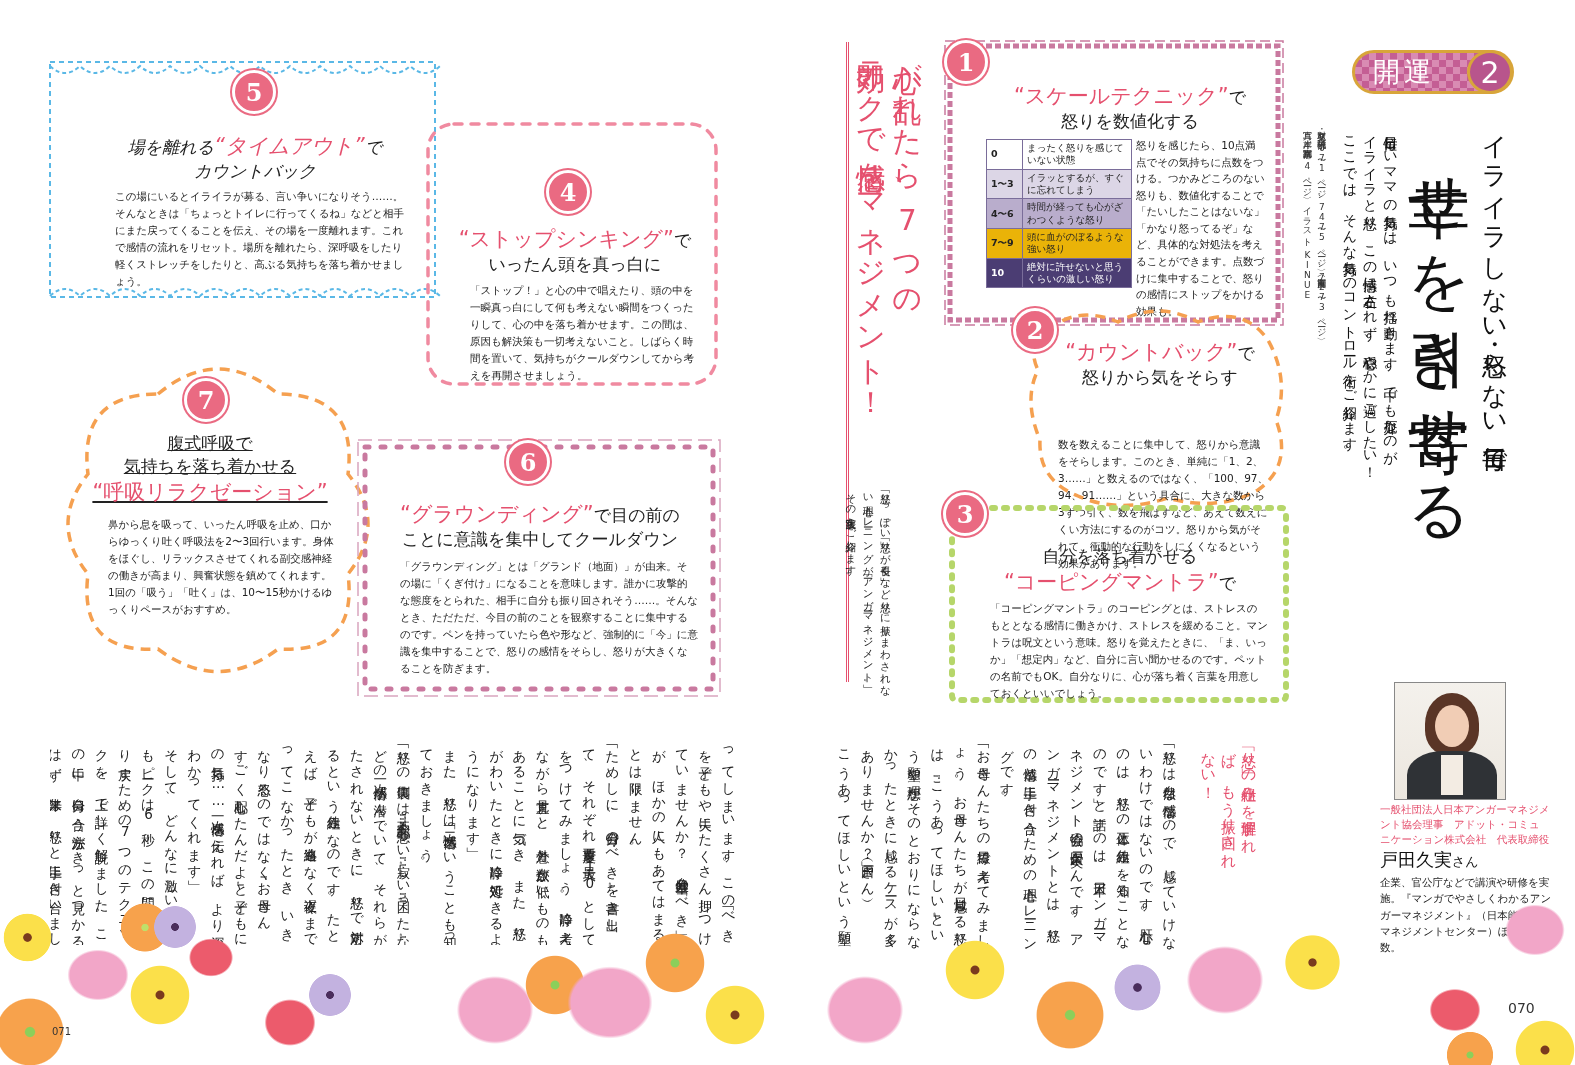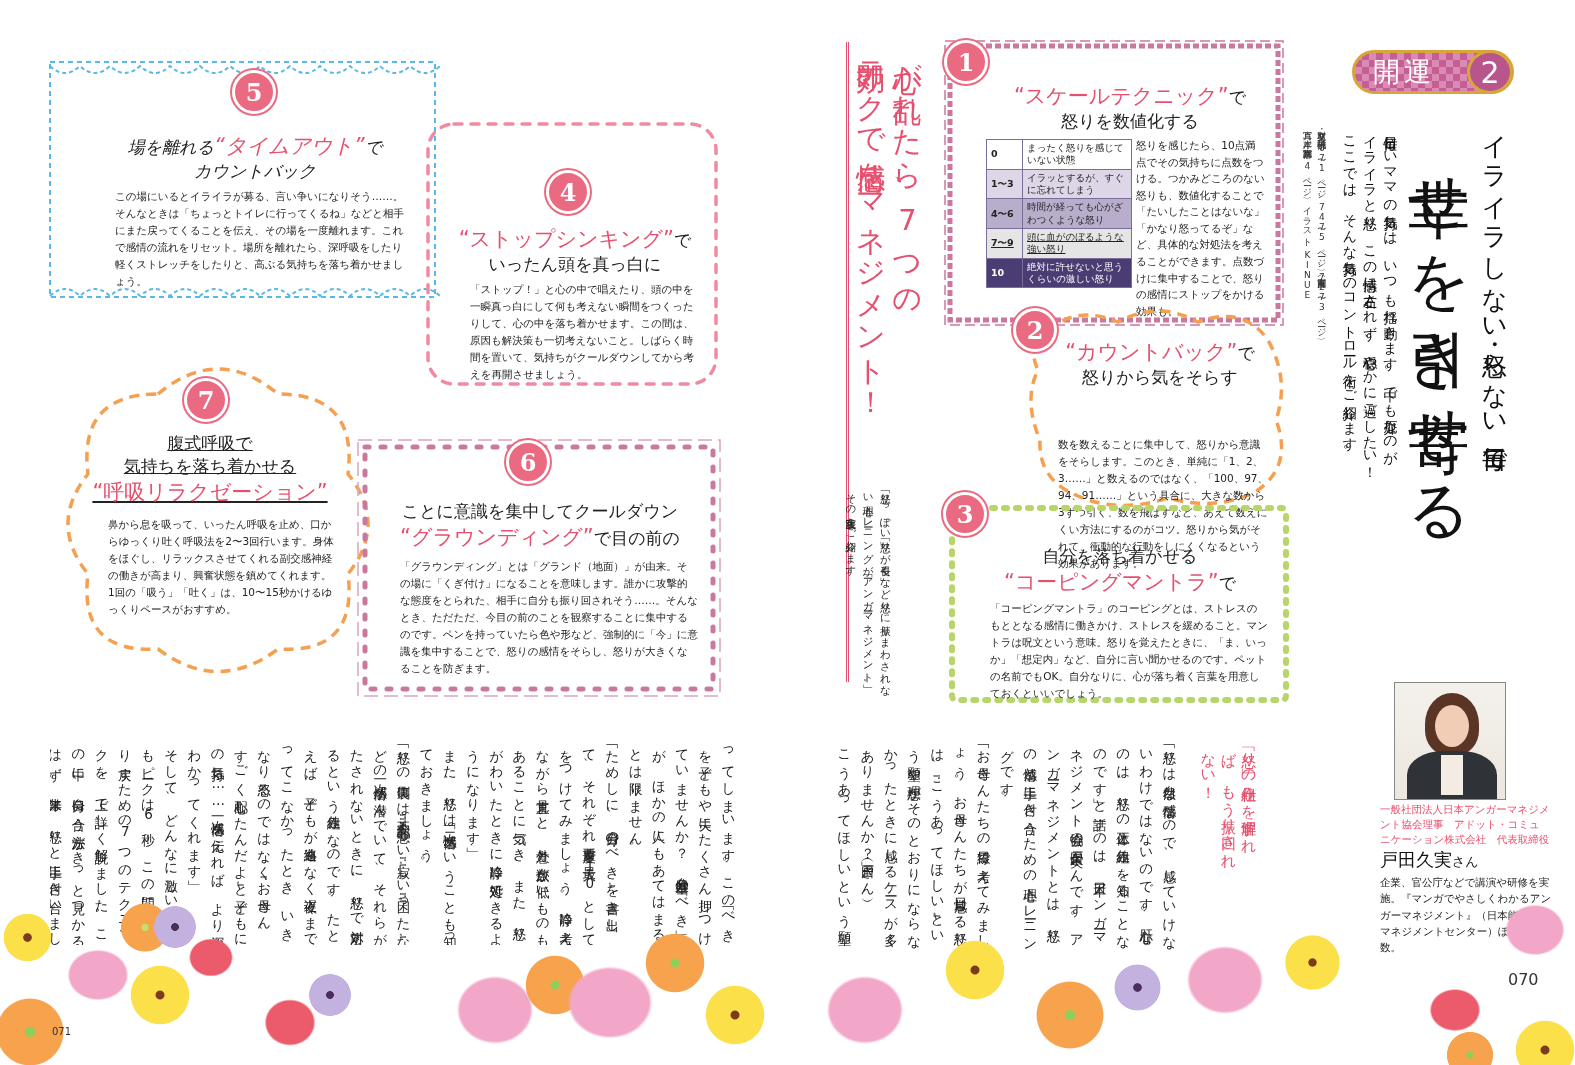--- a/index.html
+++ b/index.html
@@ -81,21 +81,21 @@
         <td>まったく怒りを感じていない状態</td>
       </tr>
   <tr style="background:#dcd6e6;">
         <td class="lvl">1〜3</td>
         <td>イラッとするが、すぐに忘れてしまう</td>
       </tr>
   <tr style="background:#b9adcc;">
         <td class="lvl">4〜6</td>
         <td>時間が経っても心がざわつくような怒り</td>
       </tr>
-  <tr style="background:#e5e5e5;text-decoration:underline;">
+  <tr style="background:#eab308;">
         <td class="lvl">7〜9</td>
         <td>頭に血がのぼるような強い怒り</td>
       </tr>
   <tr style="background:#4b3d73; color:#fff;">
         <td class="lvl">10</td>
         <td>絶対に許せないと思うくらいの激しい怒り</td>
       </tr>
 </tbody>
   </table>
 <div class="abs sec-body" style="left:1136px; top:137px; width:130px; font-size:10.5px; line-height:1.58;">怒りを感じたら、10点満点でその気持ちに点数をつける。つかみどころのない怒りも、数値化することで「たいしたことはないな」「かなり怒ってるぞ」など、具体的な対処法を考えることができます。点数づけに集中することで、怒りの感情にストップをかける効果も。</div>
@@ -133,41 +133,41 @@
 <div class="abs sec-body" style="left:115px; top:188px; width:290px;">この場にいるとイライラが募る、言い争いになりそう……。そんなときは「ちょっとトイレに行ってくるね」などと相手にまた戻ってくることを伝え、その場を一度離れます。これで感情の流れをリセット。場所を離れたら、深呼吸をしたり軽くストレッチをしたりと、高ぶる気持ちを落ち着かせましょう。</div>
 
 <svg class="frame" style="left:418px; top:112px;" width="308" height="282">
   <rect x="10" y="12" width="288" height="260" rx="26" fill="none" stroke="#f08aa0" stroke-width="3.5" stroke-dasharray="8 9" stroke-linecap="round"></rect>
 </svg>
 <div class="num-badge" style="left:546px; top:170px;">4</div>
 <div class="abs sec-title" style="left:445px; top:225px; width:260px;">
   <div><span class="em">“ストップシンキング”</span><span>で</span></div>
   <div>いったん頭を真っ白に</div>
 </div>
-<div class="abs sec-body" style="left:470px; top:282px; width:228px;font-family:Liberation Mono, monospace;">「ストップ！」と心の中で唱えたり、頭の中を一瞬真っ白にして何も考えない瞬間をつくったりして、心の中を落ち着かせます。この間は、原因も解決策も一切考えないこと。しばらく時間を置いて、気持ちがクールダウンしてから考えを再開させましょう。</div>
+<div class="abs sec-body" style="left:470px; top:282px; width:228px;">「ストップ！」と心の中で唱えたり、頭の中を一瞬真っ白にして何も考えない瞬間をつくったりして、心の中を落ち着かせます。この間は、原因も解決策も一切考えないこと。しばらく時間を置いて、気持ちがクールダウンしてから考えを再開させましょう。</div>
 
 <svg class="frame" style="left:58px; top:354px;" width="320" height="330">
   <path d="M100,40 Q160,-10 220,40 Q300,40 290,120 Q330,170 290,220 Q300,300 220,295 Q160,340 100,295 Q20,300 30,220 Q-10,170 30,120 Q20,40 100,40 Z" fill="none" stroke="#f5a050" stroke-width="3.5" stroke-dasharray="10 7"></path>
 </svg>
 <div class="num-badge" style="left:184px; top:378px;">7</div>
 <div class="abs sec-title" style="left:80px; top:432px; width:260px;text-decoration:underline;">
   <div>腹式呼吸で</div>
   <div>気持ちを落ち着かせる</div>
   <div class="em">“呼吸リラクゼーション”</div>
 </div>
 <div class="abs sec-body" style="left:108px; top:516px; width:230px;">鼻から息を吸って、いったん呼吸を止め、口からゆっくり吐く呼吸法を2〜3回行います。身体をほぐし、リラックスさせてくれる副交感神経の働きが高まり、興奮状態を鎮めてくれます。1回の「吸う」「吐く」は、10〜15秒かけるゆっくりペースがおすすめ。</div>
 
 <svg class="frame" style="left:355px; top:437px;" width="368" height="262">
   <rect x="10" y="10" width="348" height="242" fill="none" stroke="#c9799f" stroke-width="5" stroke-dasharray="4 12" stroke-linecap="round"></rect>
   <rect x="3" y="3" width="362" height="256" fill="none" stroke="#d9a5bf" stroke-width="1.5" stroke-dasharray="14 6"></rect>
 </svg>
 <div class="num-badge" style="left:506px; top:440px;">6</div>
 <div class="abs sec-title" style="left:375px; top:500px; width:330px;">
+  <div><span class="em">“グラウンディング”</span><span>で目の前の</span></div>
   <div>ことに意識を集中してクールダウン</div>
-  <div><span class="em">“グラウンディング”</span><span>で目の前の</span></div>
 </div>
 <div class="abs sec-body" style="left:400px; top:558px; width:298px;">「グラウンディング」とは「グランド（地面）」が由来。その場に「くぎ付け」になることを意味します。誰かに攻撃的な態度をとられた、相手に自分も振り回されそう……。そんなとき、ただただ、今目の前のことを観察することに集中するのです。ペンを持っていたら色や形など、強制的に「今」に意識を集中することで、怒りの感情をそらし、怒りが大きくなることを防ぎます。</div>
 
 <div class="abs" style="left:1394px; top:682px; width:112px; height:118px; border:1px solid #888; background:linear-gradient(180deg,#f4f1ec 0%,#ece7df 100%); overflow:hidden;">
   <div style="position:absolute; left:30px; top:10px; width:54px; height:62px; border-radius:50% 50% 40% 40%; background:#5a3526;"></div>
   <div style="position:absolute; left:40px; top:22px; width:34px; height:42px; border-radius:50%; background:#f1cdb5;"></div>
   <div style="position:absolute; left:12px; top:68px; width:90px; height:60px; border-radius:40% 40% 0 0; background:#2f3236;"></div>
   <div style="position:absolute; left:46px; top:72px; width:22px; height:40px; background:#f3ece3;"></div>
 </div>
 <div class="abs pink" style="left:1380px; top:802px; width:170px; font-size:10.5px; line-height:1.45;">一般社団法人日本アンガーマネジメント協会理事　アドット・コミュニケーション株式会社　代表取締役</div>
@@ -208,13 +208,13 @@
   <div class="flower" style="left:1110px; top:60px; width:55px; height:55px; background:radial-gradient(circle,#4a2d5c 0 10%,#c3b2e0 12% 58%,transparent 60%);"></div>
   <div class="flower" style="left:1180px; top:40px; width:90px; height:80px; background:radial-gradient(ellipse,#f2a6c8 0 55%,transparent 60%);"></div>
   <div class="flower" style="left:1280px; top:30px; width:65px; height:65px; background:radial-gradient(circle,#7a3b1e 0 8%,#fbe04a 10% 58%,transparent 60%);"></div>
   <div class="flower" style="left:1425px; top:85px; width:60px; height:50px; background:radial-gradient(ellipse,#ec5b6c 0 55%,transparent 60%);"></div>
   <div class="flower" style="left:1440px; top:130px; width:60px; height:50px; background:radial-gradient(circle,#8ccf5a 0 8%,#f7a24c 10% 58%,transparent 60%);"></div>
   <div class="flower" style="left:1510px; top:115px; width:70px; height:70px; background:radial-gradient(circle,#7a3b1e 0 8%,#fbe04a 10% 58%,transparent 60%);"></div>
   <div class="flower" style="left:1500px; top:0; width:70px; height:60px; background:radial-gradient(ellipse,#f2a6c8 0 55%,transparent 60%);"></div>
 </div>
 
 <div class="abs" style="left:52px; top:1026px; font-size:10px; color:#333;">071</div>
-<div class="abs" style="left:1508px; top:970px; font-size:16px; color:#333;">070</div>
+<div class="abs" style="left:1508px; top:1000px; font-size:14px; color:#333;">070</div>
 
 </body></html>

